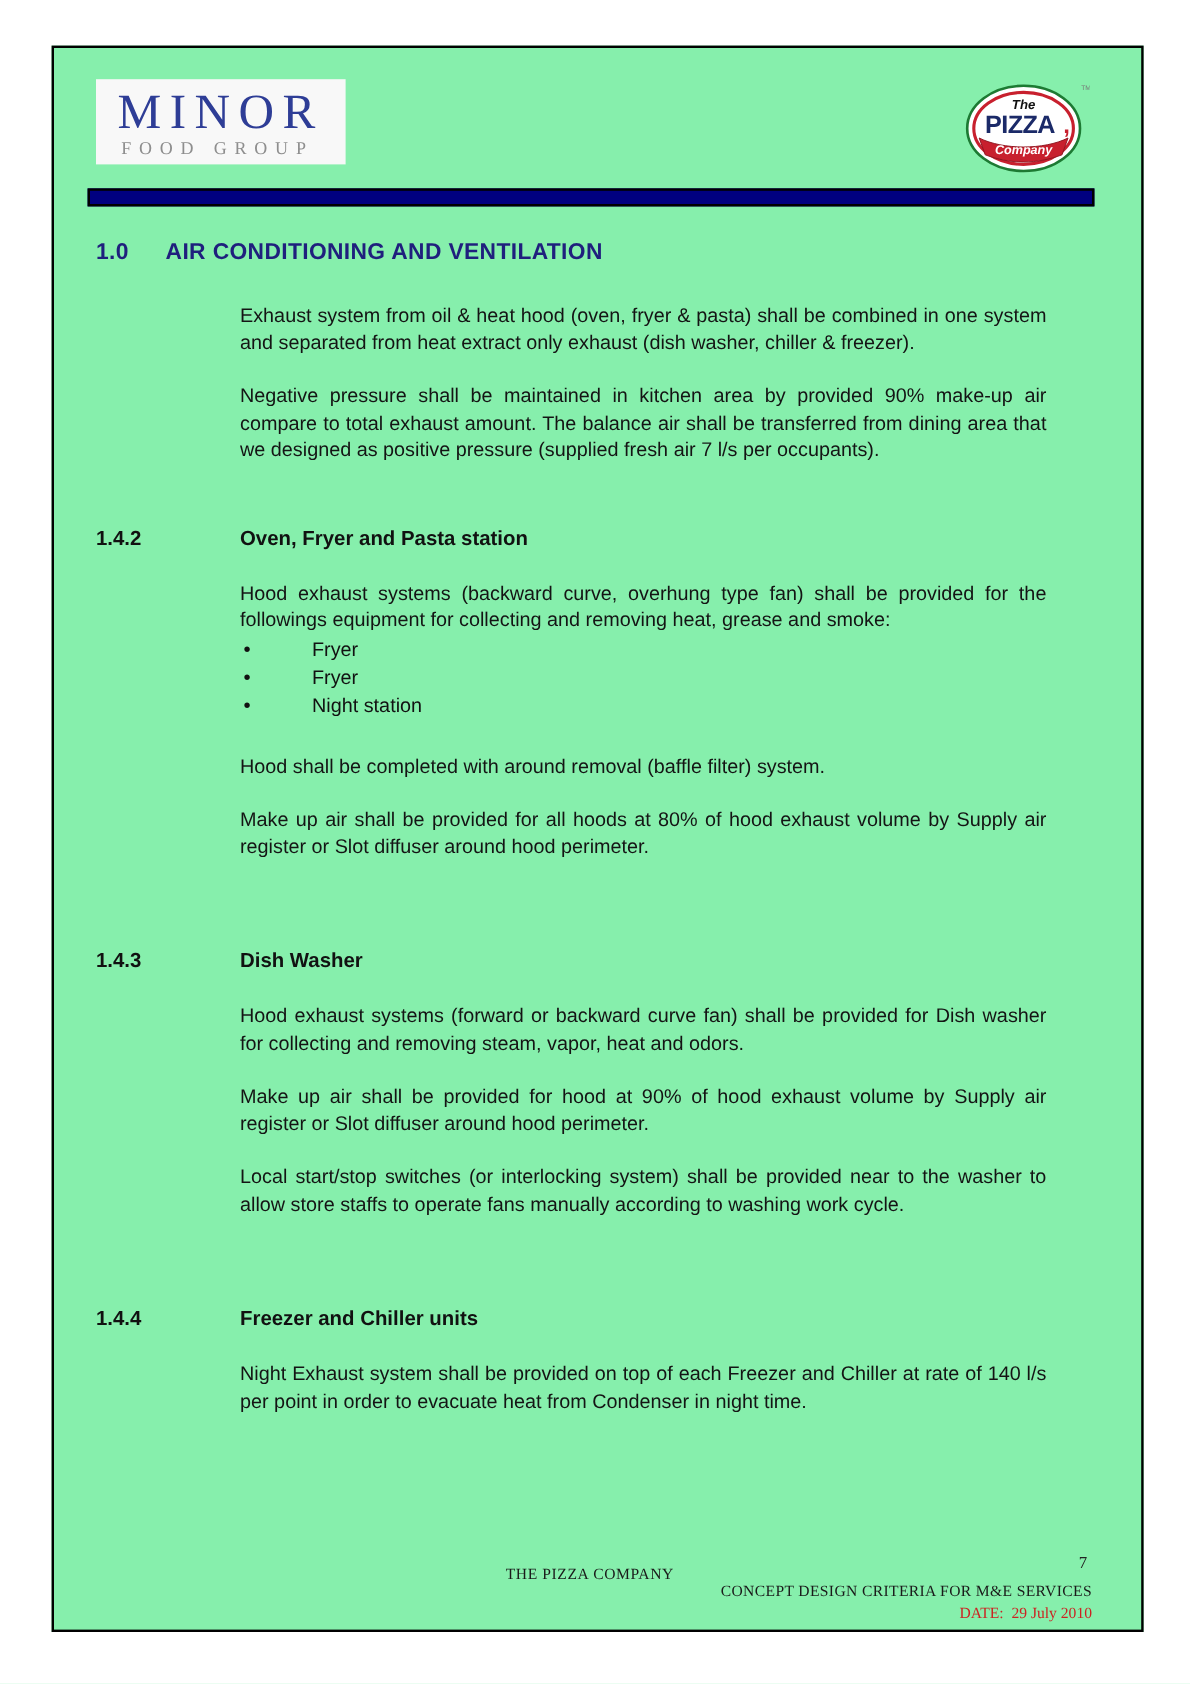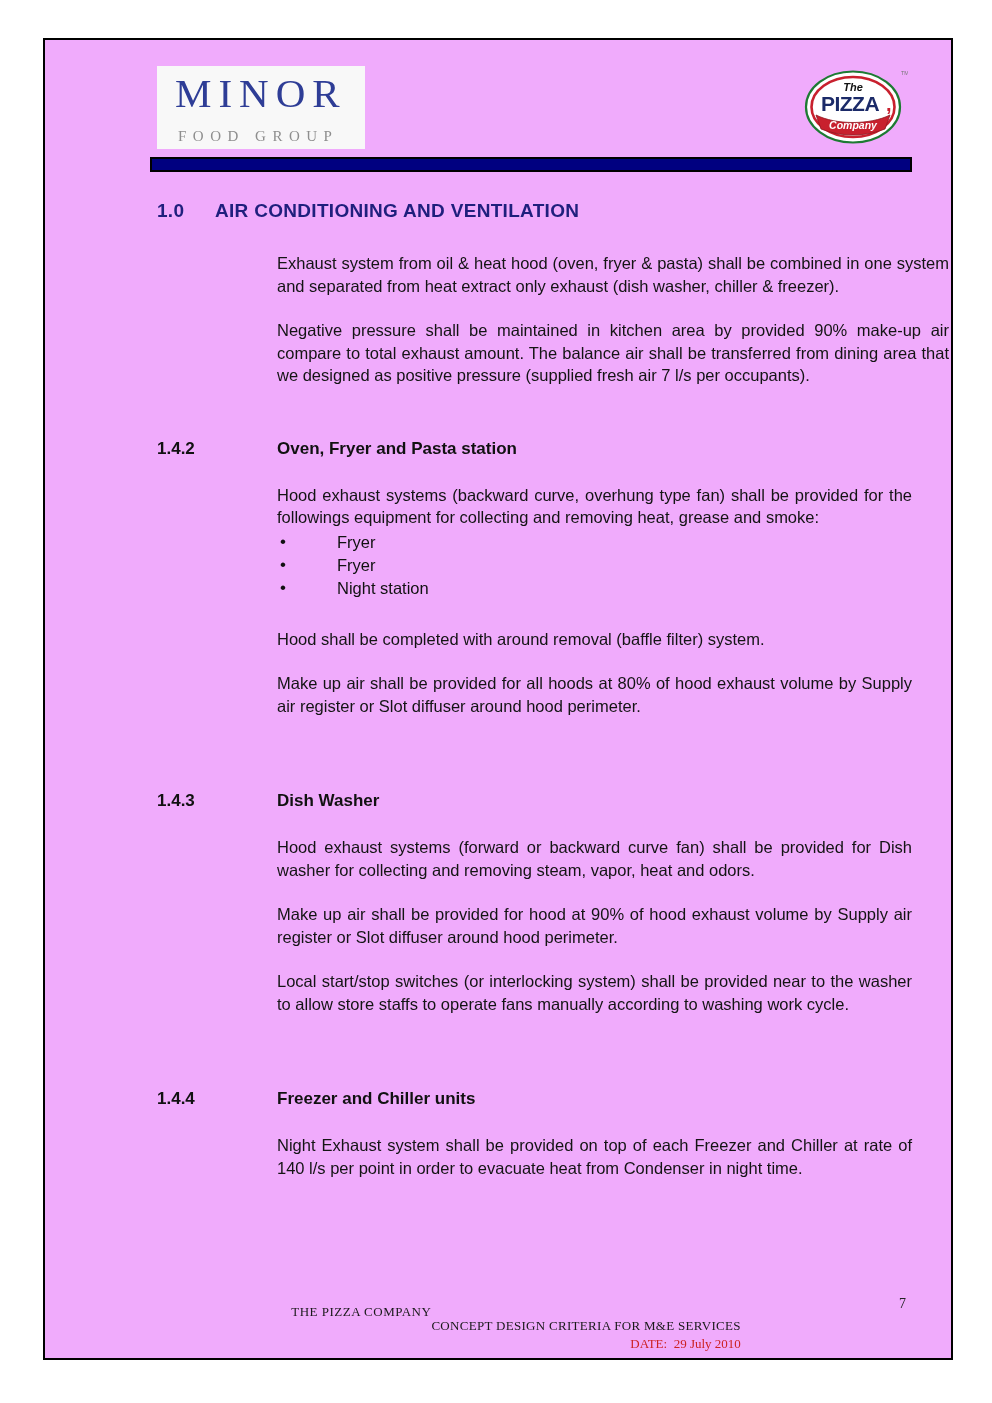--- a/index.html
+++ b/index.html
@@ -1,45 +1,45 @@
 <!DOCTYPE html>
 <html><head>
 <meta charset="utf-8">
 <style>
   html,body{margin:0;padding:0;background:#ffffff;}
   body{width:992px;height:1403px;position:relative;font-family:"Liberation Sans",sans-serif;color:#111;}
   .page{
     position:absolute;left:43px;top:38px;width:910px;height:1322px;
-    border:2px solid #000;box-sizing:border-box;background:#f0abfc;
-    padding:0 39px 0 112px;
+    border:2px solid #000;box-sizing:border-box;background:#86efac;
+    padding:0 39px 0 35px;
   }
   
   .logo-row{display:flex;justify-content:space-between;align-items:flex-start;margin-top:26px;height:82px;}
   .minor-logo{background:#f8f8f8;padding:6px 18px 4px 18px;}
   .minor-word{font-family:"Liberation Serif",serif;font-size:41px;line-height:42px;letter-spacing:7px;color:#2e3d96;}
-  .minor-sub{font-family:"Liberation Serif",serif;font-size:15px;letter-spacing:6.5px;color:#8e8e8e;margin-top:14px;margin-left:3px;}
+  .minor-sub{font-family:"Liberation Serif",serif;font-size:15px;letter-spacing:6.5px;color:#8e8e8e;margin-top:2px;margin-left:3px;}
   .pizza-logo{margin-right:4px;}
   .navy-bar{height:11px;background:#000080;border:2px solid #000;margin-left:-7px;margin-top:9px;}
   
   .doc-title{display:flex;margin-top:28px;color:#1f1f7d;font-weight:bold;font-size:19px;letter-spacing:0.3px;}
   .doc-title .t-num{width:58px;flex:0 0 58px;}
   
   .body-col{margin-left:120px;width:672px;margin-top:30px;}
   .para{margin:0 0 22px;font-size:16.5px;line-height:22.5px;text-align:justify;color:#141414;}
   .para.tight{margin-bottom:2px;}
   .section{display:flex;margin-top:50px;}
   .sec-num{flex:0 0 120px;font-weight:bold;font-size:17px;line-height:23px;}
   .sec-body{width:672px;}
   .sec-heading{font-weight:bold;font-size:17px;line-height:23px;margin:0 0 24px;}
   .bullets{list-style:none;margin:0 0 28px;padding:0;}
   .bullets li{position:relative;padding-left:60px;font-size:16.5px;line-height:23px;}
   .bullet-dot{position:absolute;left:3px;top:-1px;font-size:17px;}
   
   .page-num{position:absolute;right:45px;bottom:46px;font-family:"Liberation Serif",serif;font-size:14px;color:#222;}
-  .footer{position:absolute;left:77px;right:41px;bottom:6px;display:flex;justify-content:center;align-items:flex-start;font-family:"Liberation Serif",serif;}
+  .footer{position:absolute;left:77px;right:41px;bottom:6px;display:flex;justify-content:flex-end;align-items:flex-start;font-family:"Liberation Serif",serif;gap:39px;}
   .footer-left{font-size:13px;letter-spacing:0.5px;color:#1a1a1a;padding-top:2px;}
   .footer-right{text-align:right;margin-top:16px;}
   .footer-right .line1{font-size:13px;letter-spacing:0.3px;color:#1a1a1a;}
   .footer-right .line2{font-size:13px;color:#cc2222;margin-top:2px;}
   svg text{font-family:"Liberation Sans",sans-serif;}
 </style>
 </head>
 <body>
 
 <div class="page">

